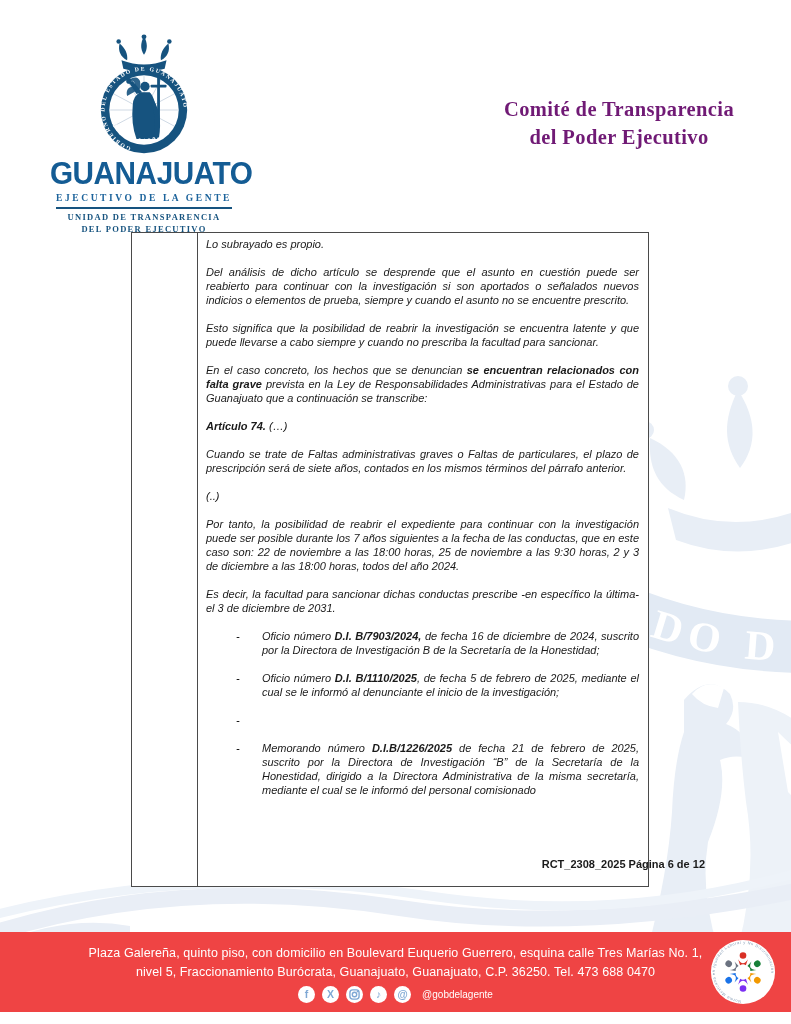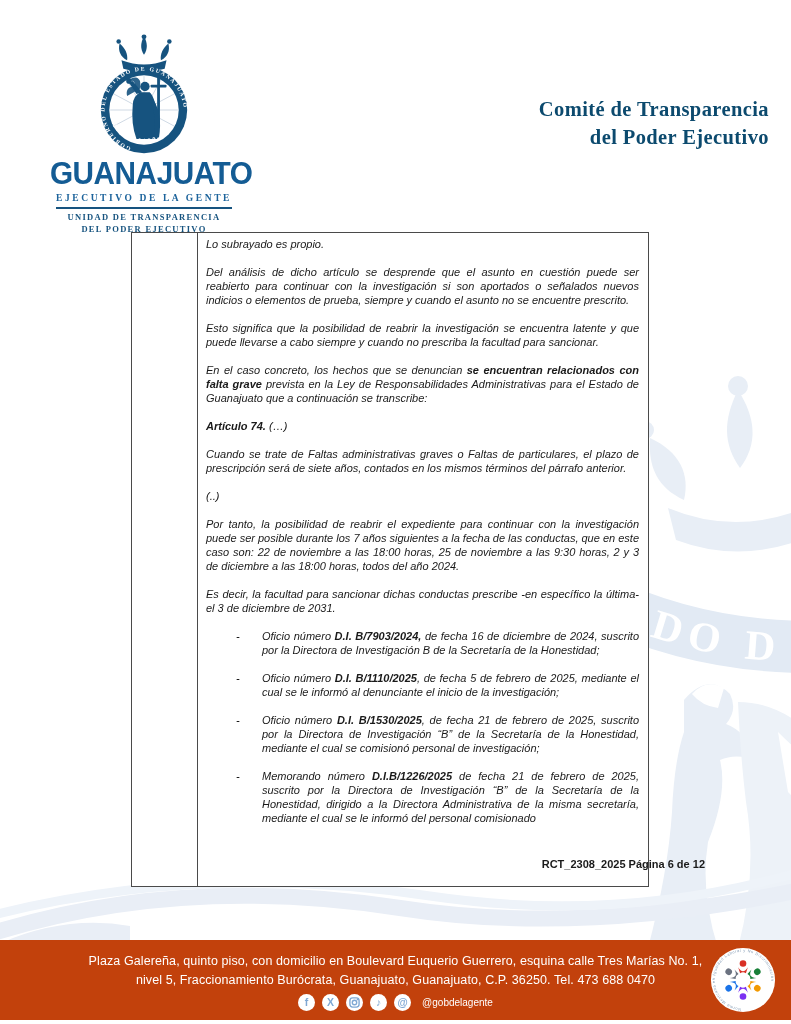--- a/index.html
+++ b/index.html
@@ -23,23 +23,23 @@
   .logo-tagline {
     margin-top:4px; font-family:"Liberation Serif", serif; font-weight:bold;
     font-size:9.5px; letter-spacing:2.6px; color:#1c639b;
   }
   .logo-divider { width:176px; margin:4px auto 3px auto; border-top:2px solid #16537f; }
   .logo-unit {
     font-family:"Liberation Serif", serif; font-weight:bold; font-size:8.5px;
     letter-spacing:1.3px; color:#16537f; line-height:1.4;
   }
   .doc-title {
-    position:absolute; top:96px; right:22px; width:300px; text-align:right; z-index:2;
+    position:absolute; top:96px; right:22px; width:300px; text-align:center; z-index:2;
     font-family:"Liberation Serif", serif; font-weight:bold; font-size:20.5px;
-    color:#0c4a6e; line-height:1.35; letter-spacing:0.4px;
+    color:#701a75; line-height:1.35; letter-spacing:0.4px;
   }
   
   .docbox {
     position:absolute; top:232px; left:131px; width:518px; height:655px;
     border:1.4px solid #4a4a4a; background:#ffffff; display:flex; z-index:1;
   }
   .docbox-gutter { width:66px; border-right:1.4px solid #4a4a4a; flex:0 0 auto; }
   .docbox-text {
     flex:1; padding:4px 9px 4px 8px; overflow:hidden;
     font-style:italic; font-size:11px; line-height:14px; color:#1a1a1a;
@@ -50,22 +50,22 @@
   .bullet { display:flex; margin-bottom:14px; padding-left:30px; }
   .bullet .dash { width:26px; flex:0 0 auto; }
   .bullet .btxt { flex:1; text-align:justify; }
   
   .page-ref {
     position:absolute; top:858px; right:86px; z-index:2;
     font-size:11px; font-weight:bold; color:#1a1a1a;
   }
   
   .footer {
-    position:absolute; left:0; bottom:4px; width:791px; height:80px;
-    background:#c2410c; z-index:3; color:#ffffff; text-align:center;
+    position:absolute; left:0; bottom:12px; width:791px; height:80px;
+    background:#ef4444; z-index:3; color:#ffffff; text-align:center;
     padding-top:12px;
   }
   .footer-line { font-size:12.5px; line-height:19px; letter-spacing:0.1px; }
   .social-row {
     margin-top:4px; display:flex; align-items:center; justify-content:center; gap:7px;
   }
   .social-icon {
     width:17px; height:17px; border-radius:50%; background:#ffffff; color:#7fa8d4;
     display:flex; align-items:center; justify-content:center;
     font-size:10.5px; font-weight:bold; line-height:1; cursor:pointer;
@@ -187,21 +187,20 @@
         <div class="bullet">
           <span class="dash">-</span>
           <div class="btxt"><span>Oficio número </span><b>D.I. B/7903/2024,</b><span> de fecha 16 de diciembre de 2024, suscrito por la Directora de Investigación B de la Secretaría de la Honestidad;</span></div>
         </div>
         <div class="bullet">
           <span class="dash">-</span>
           <div class="btxt"><span>Oficio número </span><b>D.I. B/1110/2025</b><span>, de fecha 5 de febrero de 2025, mediante el cual se le informó al denunciante el inicio de la investigación;</span></div>
         </div>
         <div class="bullet">
           <span class="dash">-</span>
-          <div class="btxt"><span>Oficio número </span><b>D.I. B/1530/2025</b><span>, de fecha 21 de febrero de 2025, suscrito por la Directora de Investigación “B” de la Secretaría de la Honestidad, mediante el cual se comisionó personal de investigación;</span></div>
         </div>
         <div class="bullet">
           <span class="dash">-</span>
           <div class="btxt"><span>Memorando número </span><b>D.I.B/1226/2025</b><span> de fecha 21 de febrero de 2025, suscrito por la Directora de Investigación “B” de la Secretaría de la Honestidad, dirigido a la Directora Administrativa de la misma secretaría, mediante el cual se le informó del personal comisionado</span></div>
         </div>
       </div>
   </div>
 
   <div class="page-ref">RCT_2308_2025 Página 6 de 12</div>
 

